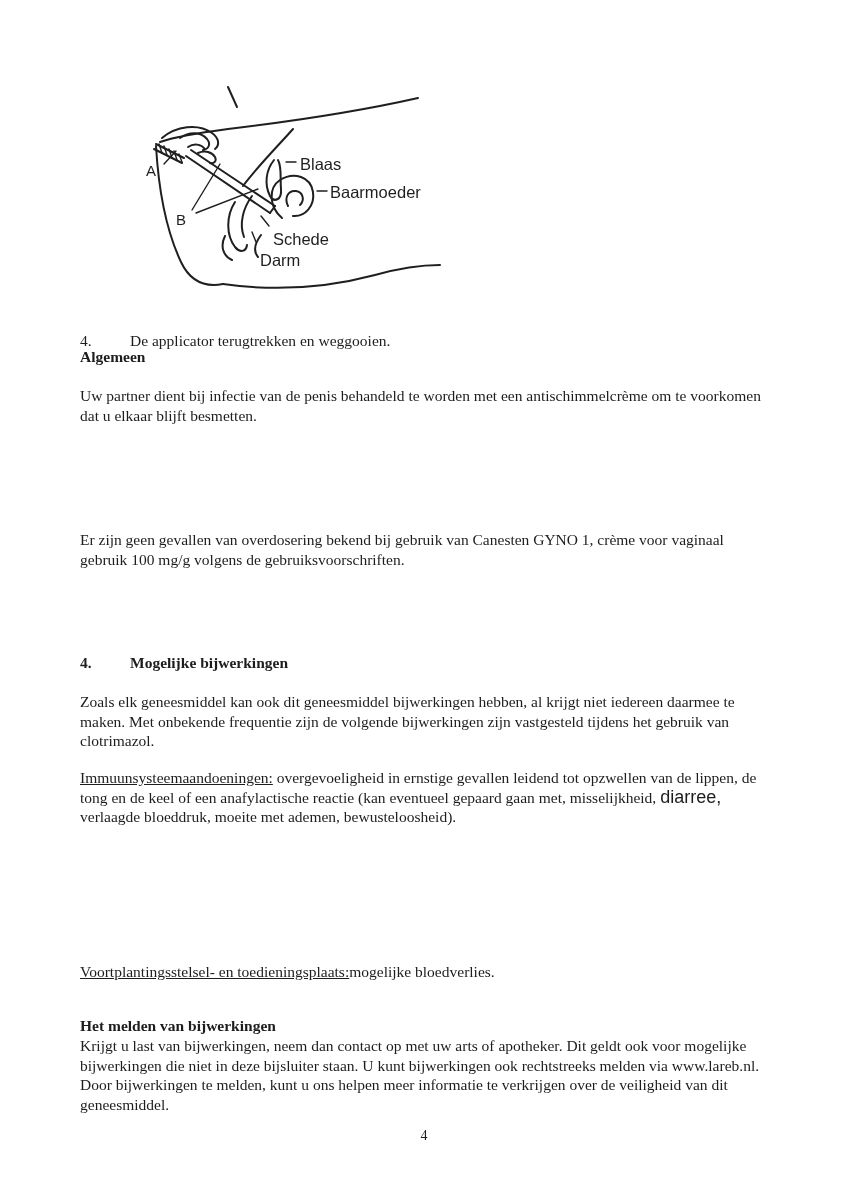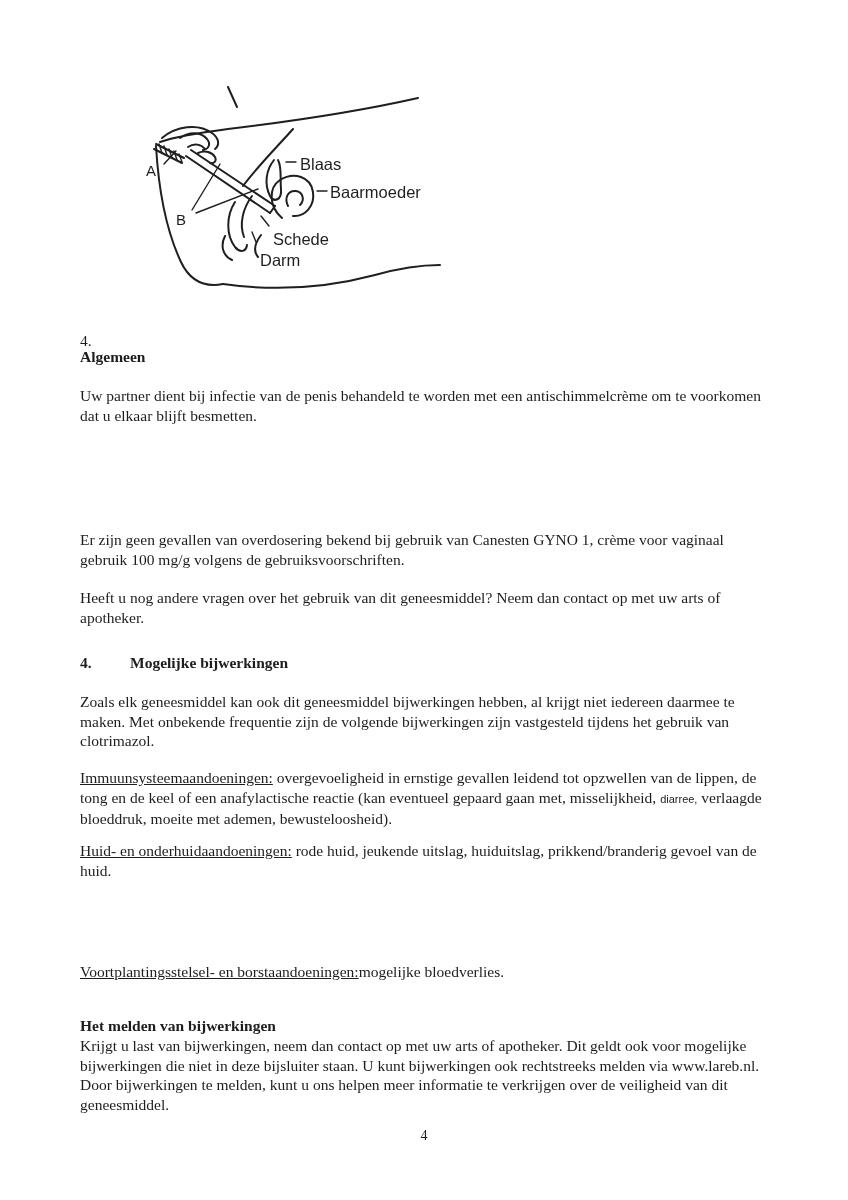--- a/index.html
+++ b/index.html
@@ -17,21 +17,21 @@
     position:absolute;
     left:80px;
     width:694px;
     font-size:15.5px;
     line-height:19.5px;
   }
   .bold { font-weight:bold; }
   .numrow { display:flex; }
   .numrow .num { flex:none; width:50px; }
   .u { text-decoration:underline; }
-  .sans { font-family:"Liberation Sans", sans-serif; font-size:11px;margin-top:37px; }
+  .sans { font-family:"Liberation Sans", sans-serif; font-size:18px;margin-top:37px; }
   .pagenum {
     position:absolute;
     top:1128px; left:0;
     width:100%;
     text-align:center;
     font-size:14px;
   }
   .diagram {
     position:absolute;
     left:130px; top:84px;
@@ -111,39 +111,38 @@
     <text class="ab" x="16" y="92">A</text>
     <text class="ab" x="46" y="141">B</text>
     <text x="170" y="86">Blaas</text>
     <text x="200" y="114">Baarmoeder</text>
     <text x="143" y="161">Schede</text>
     <text x="130" y="182">Darm</text>
   </svg>
 
   <div class="blk numrow" style="top:331px">
     <span class="num">4.</span>
+    <span>De applicator terugtrekken en weggooien.</span>
   </div>
 
   <div class="blk bold" style="top:347px">Algemeen</div>
   <div class="blk" style="top:386px">Uw partner dient bij infectie van de penis behandeld te worden met een antischimmelcrème om te voorkomen dat u elkaar blijft besmetten.</div>
 
   <div class="blk" style="top:530px">Er zijn geen gevallen van overdosering bekend bij gebruik van Canesten GYNO 1, crème voor vaginaal gebruik 100 mg/g volgens de gebruiksvoorschriften.</div>
-  <div class="blk" style="top:588px">Heeft u nog andere vragen over het gebruik van dit geneesmiddel? Neem dan contact op met uw arts of apotheker.</div>
 
   <div class="blk numrow bold" style="top:653px">
     <span class="num">4.</span>
     <span>Mogelijke bijwerkingen</span>
   </div>
   <div class="blk" style="top:692px">Zoals elk geneesmiddel kan ook dit geneesmiddel bijwerkingen hebben, al krijgt niet iedereen daarmee te maken. Met onbekende frequentie zijn de volgende bijwerkingen zijn vastgesteld tijdens het gebruik van clotrimazol.</div>
 
   <div class="blk" style="top:768px"><span class="u">Immuunsysteemaandoeningen:</span><span> overgevoeligheid in ernstige gevallen leidend tot opzwellen van de lippen, de tong en de keel of een anafylactische reactie (kan eventueel gepaard gaan met, misselijkheid, </span><span class="sans">diarree,</span><span> verlaagde bloeddruk, moeite met ademen, bewusteloosheid).</span></div>
 
-  <div class="blk" style="top:841px"><span class="u">Huid- en onderhuidaandoeningen:</span><span> rode huid, jeukende uitslag, huiduitslag, prikkend/branderig gevoel van de huid.</span></div>
 
 
-  <div class="blk" style="top:962px"><span class="u">Voortplantingsstelsel- en borstaandoeningen:</span><span>mogelijke bloedverlies.</span></div>
+  <div class="blk" style="top:962px"><span class="u">Voortplantingsstelsel- en toedieningsplaats:</span><span>mogelijke bloedverlies.</span></div>
 
   <div class="blk bold" style="top:1016px">Het melden van bijwerkingen</div>
   <div class="blk" style="top:1036px">Krijgt u last van bijwerkingen, neem dan contact op met uw arts of apotheker. Dit geldt ook voor mogelijke bijwerkingen die niet in deze bijsluiter staan. U kunt bijwerkingen ook rechtstreeks melden via www.lareb.nl. Door bijwerkingen te melden, kunt u ons helpen meer informatie te verkrijgen over de veiligheid van dit geneesmiddel.</div>
 
   <div class="pagenum">4</div>
 
 </div>
 
 </body></html>

